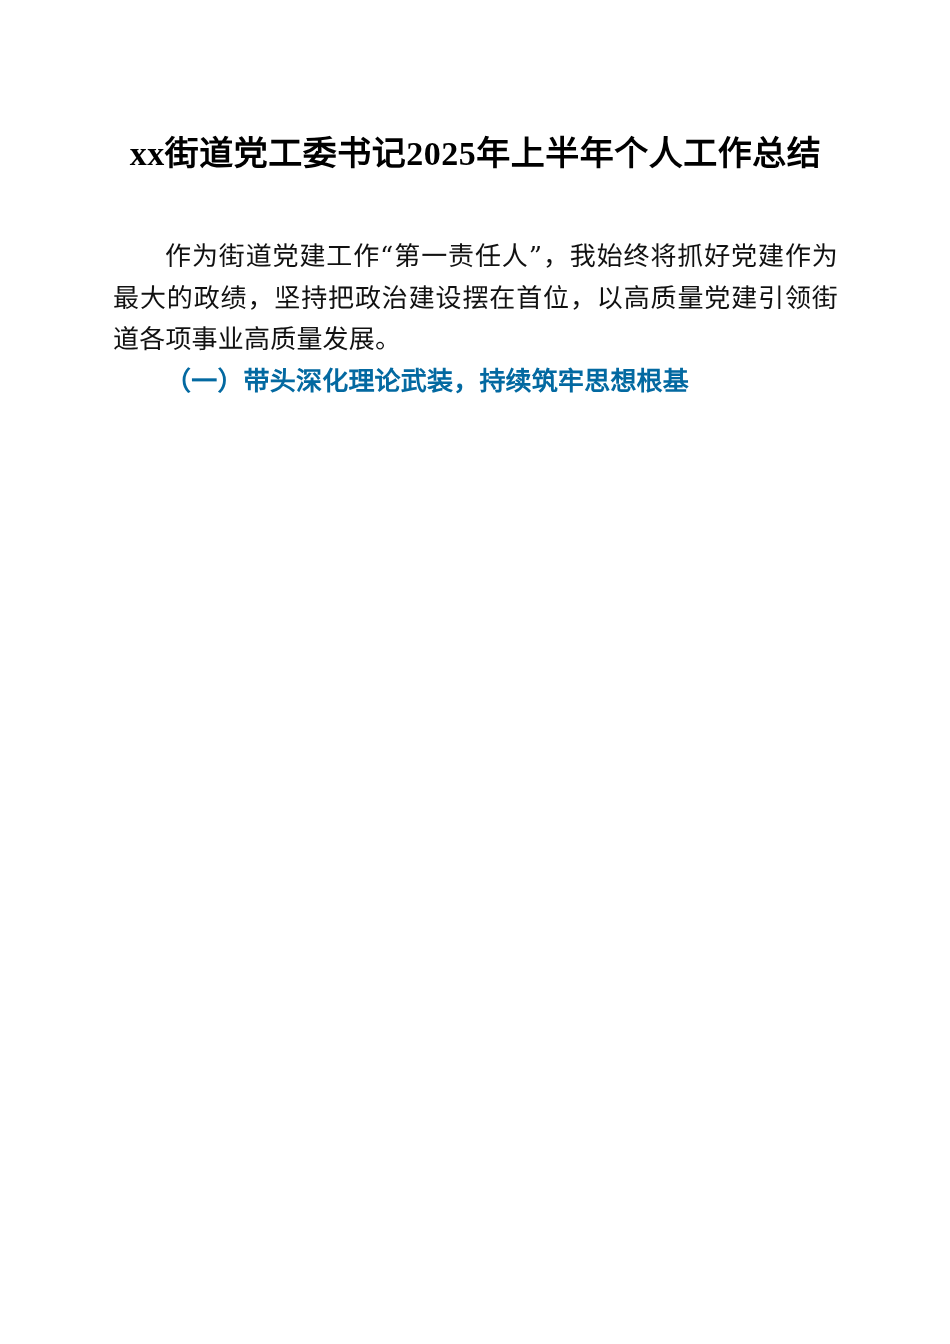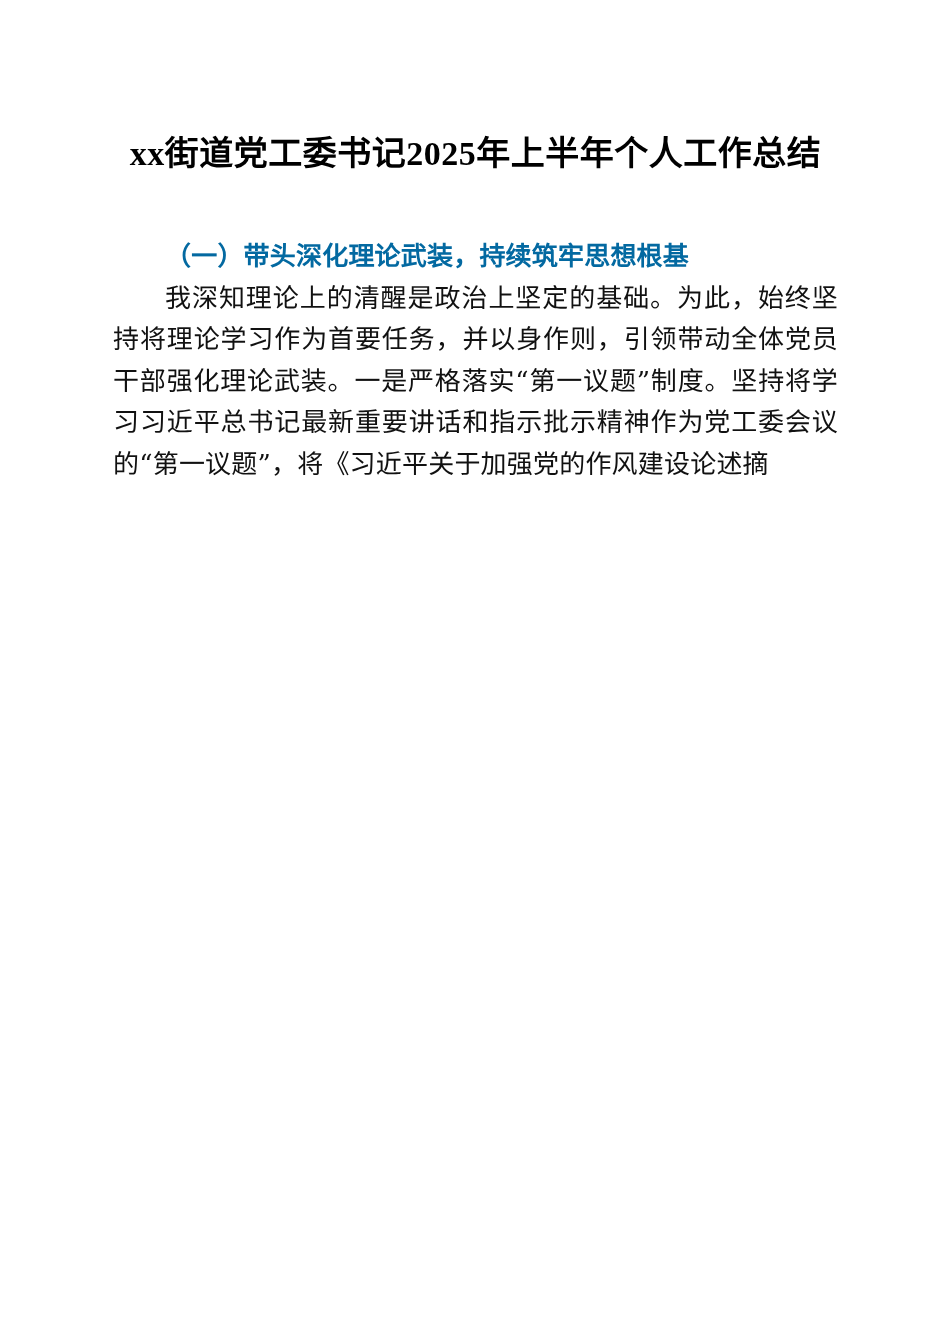--- a/index.html
+++ b/index.html
@@ -86,17 +86,17 @@
 </head>
 <body>
 
 <div id="page">
 
   <h1 class="doc-title">xx街道党工委书记2025年上半年个人工作总结</h1>
 
   <div class="spacer-after-title"></div>
 
   <div id="content">
+      <p class="body-text">作为街道党建工作“第一责任人”，我始终将抓好党建作为最大的政绩，坚持把政治建设摆在首位，以高质量党建引领街道各项事业高质量发展。</p>
       <p class="heading-2">（一）带头深化理论武装，持续筑牢思想根基</p>
-      <p class="body-text">我深知理论上的清醒是政治上坚定的基础。为此，始终坚持将理论学习作为首要任务，并以身作则，引领带动全体党员干部强化理论武装。一是严格落实“第一议题”制度。坚持将学习习近平总书记最新重要讲话和指示批示精神作为党工委会议的“第一议题”，将《习近平关于加强党的作风建设论述摘</p>
     </div>
 
 </div>
 
 </body></html>

